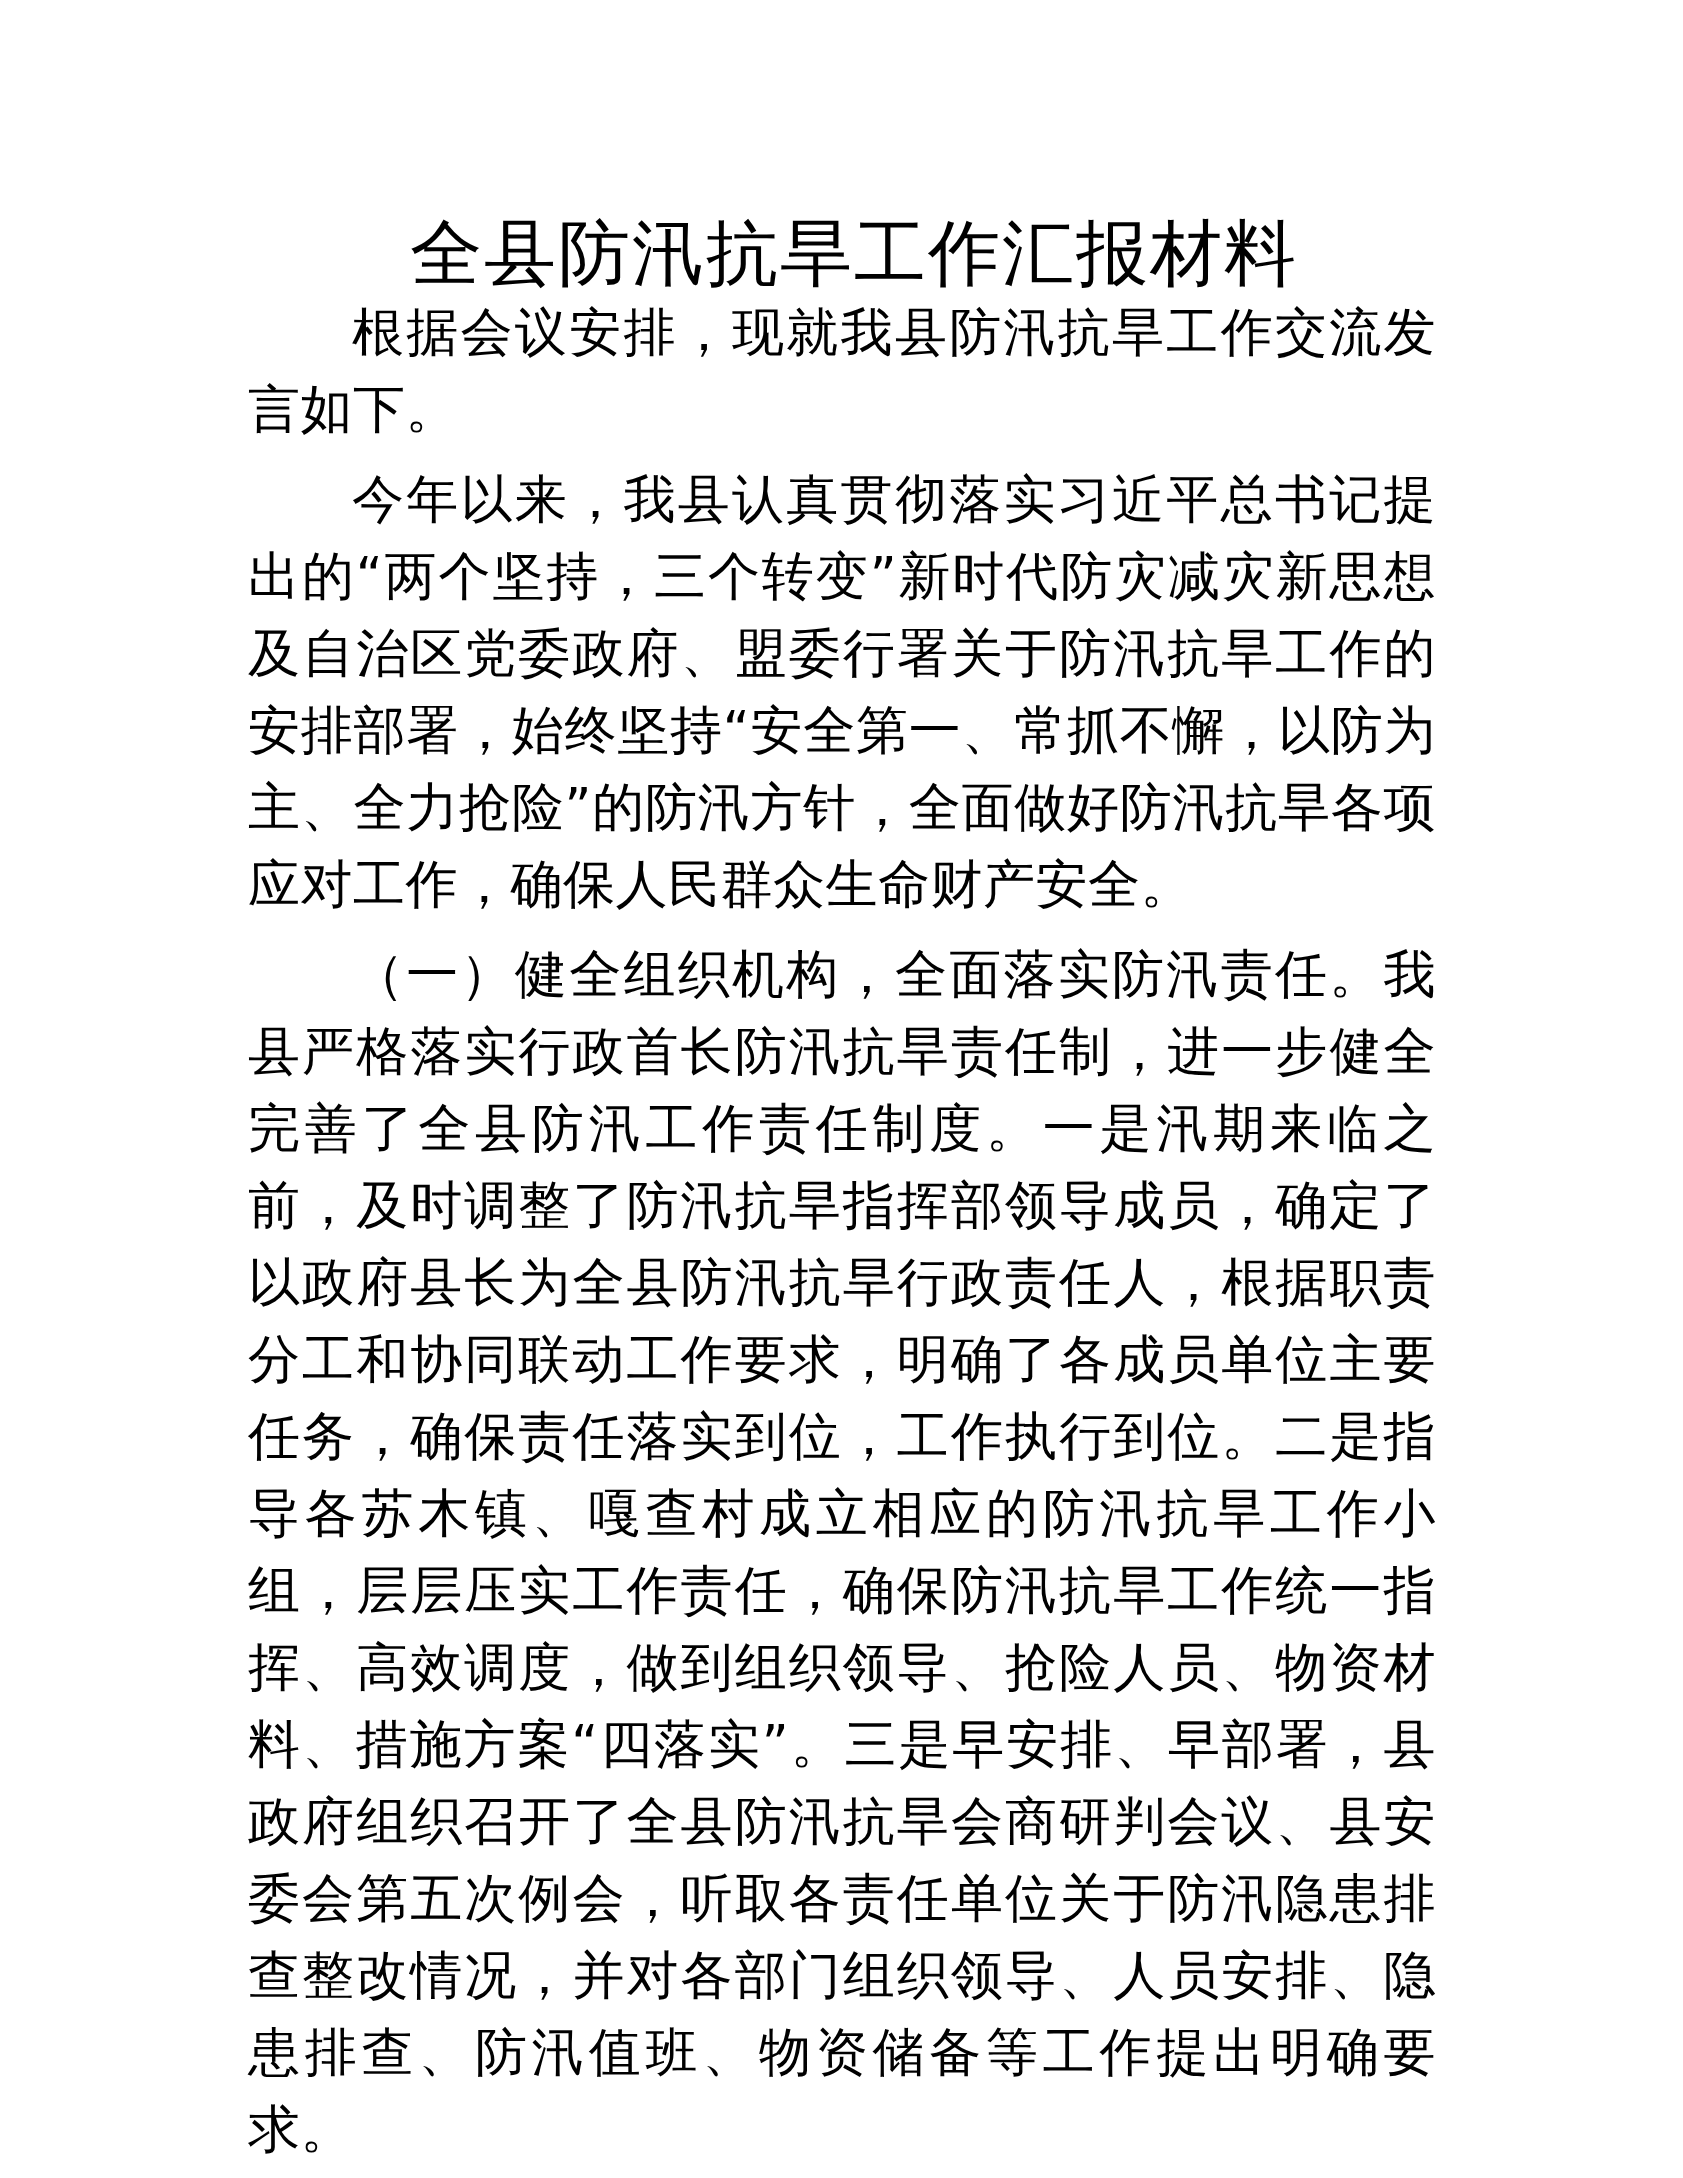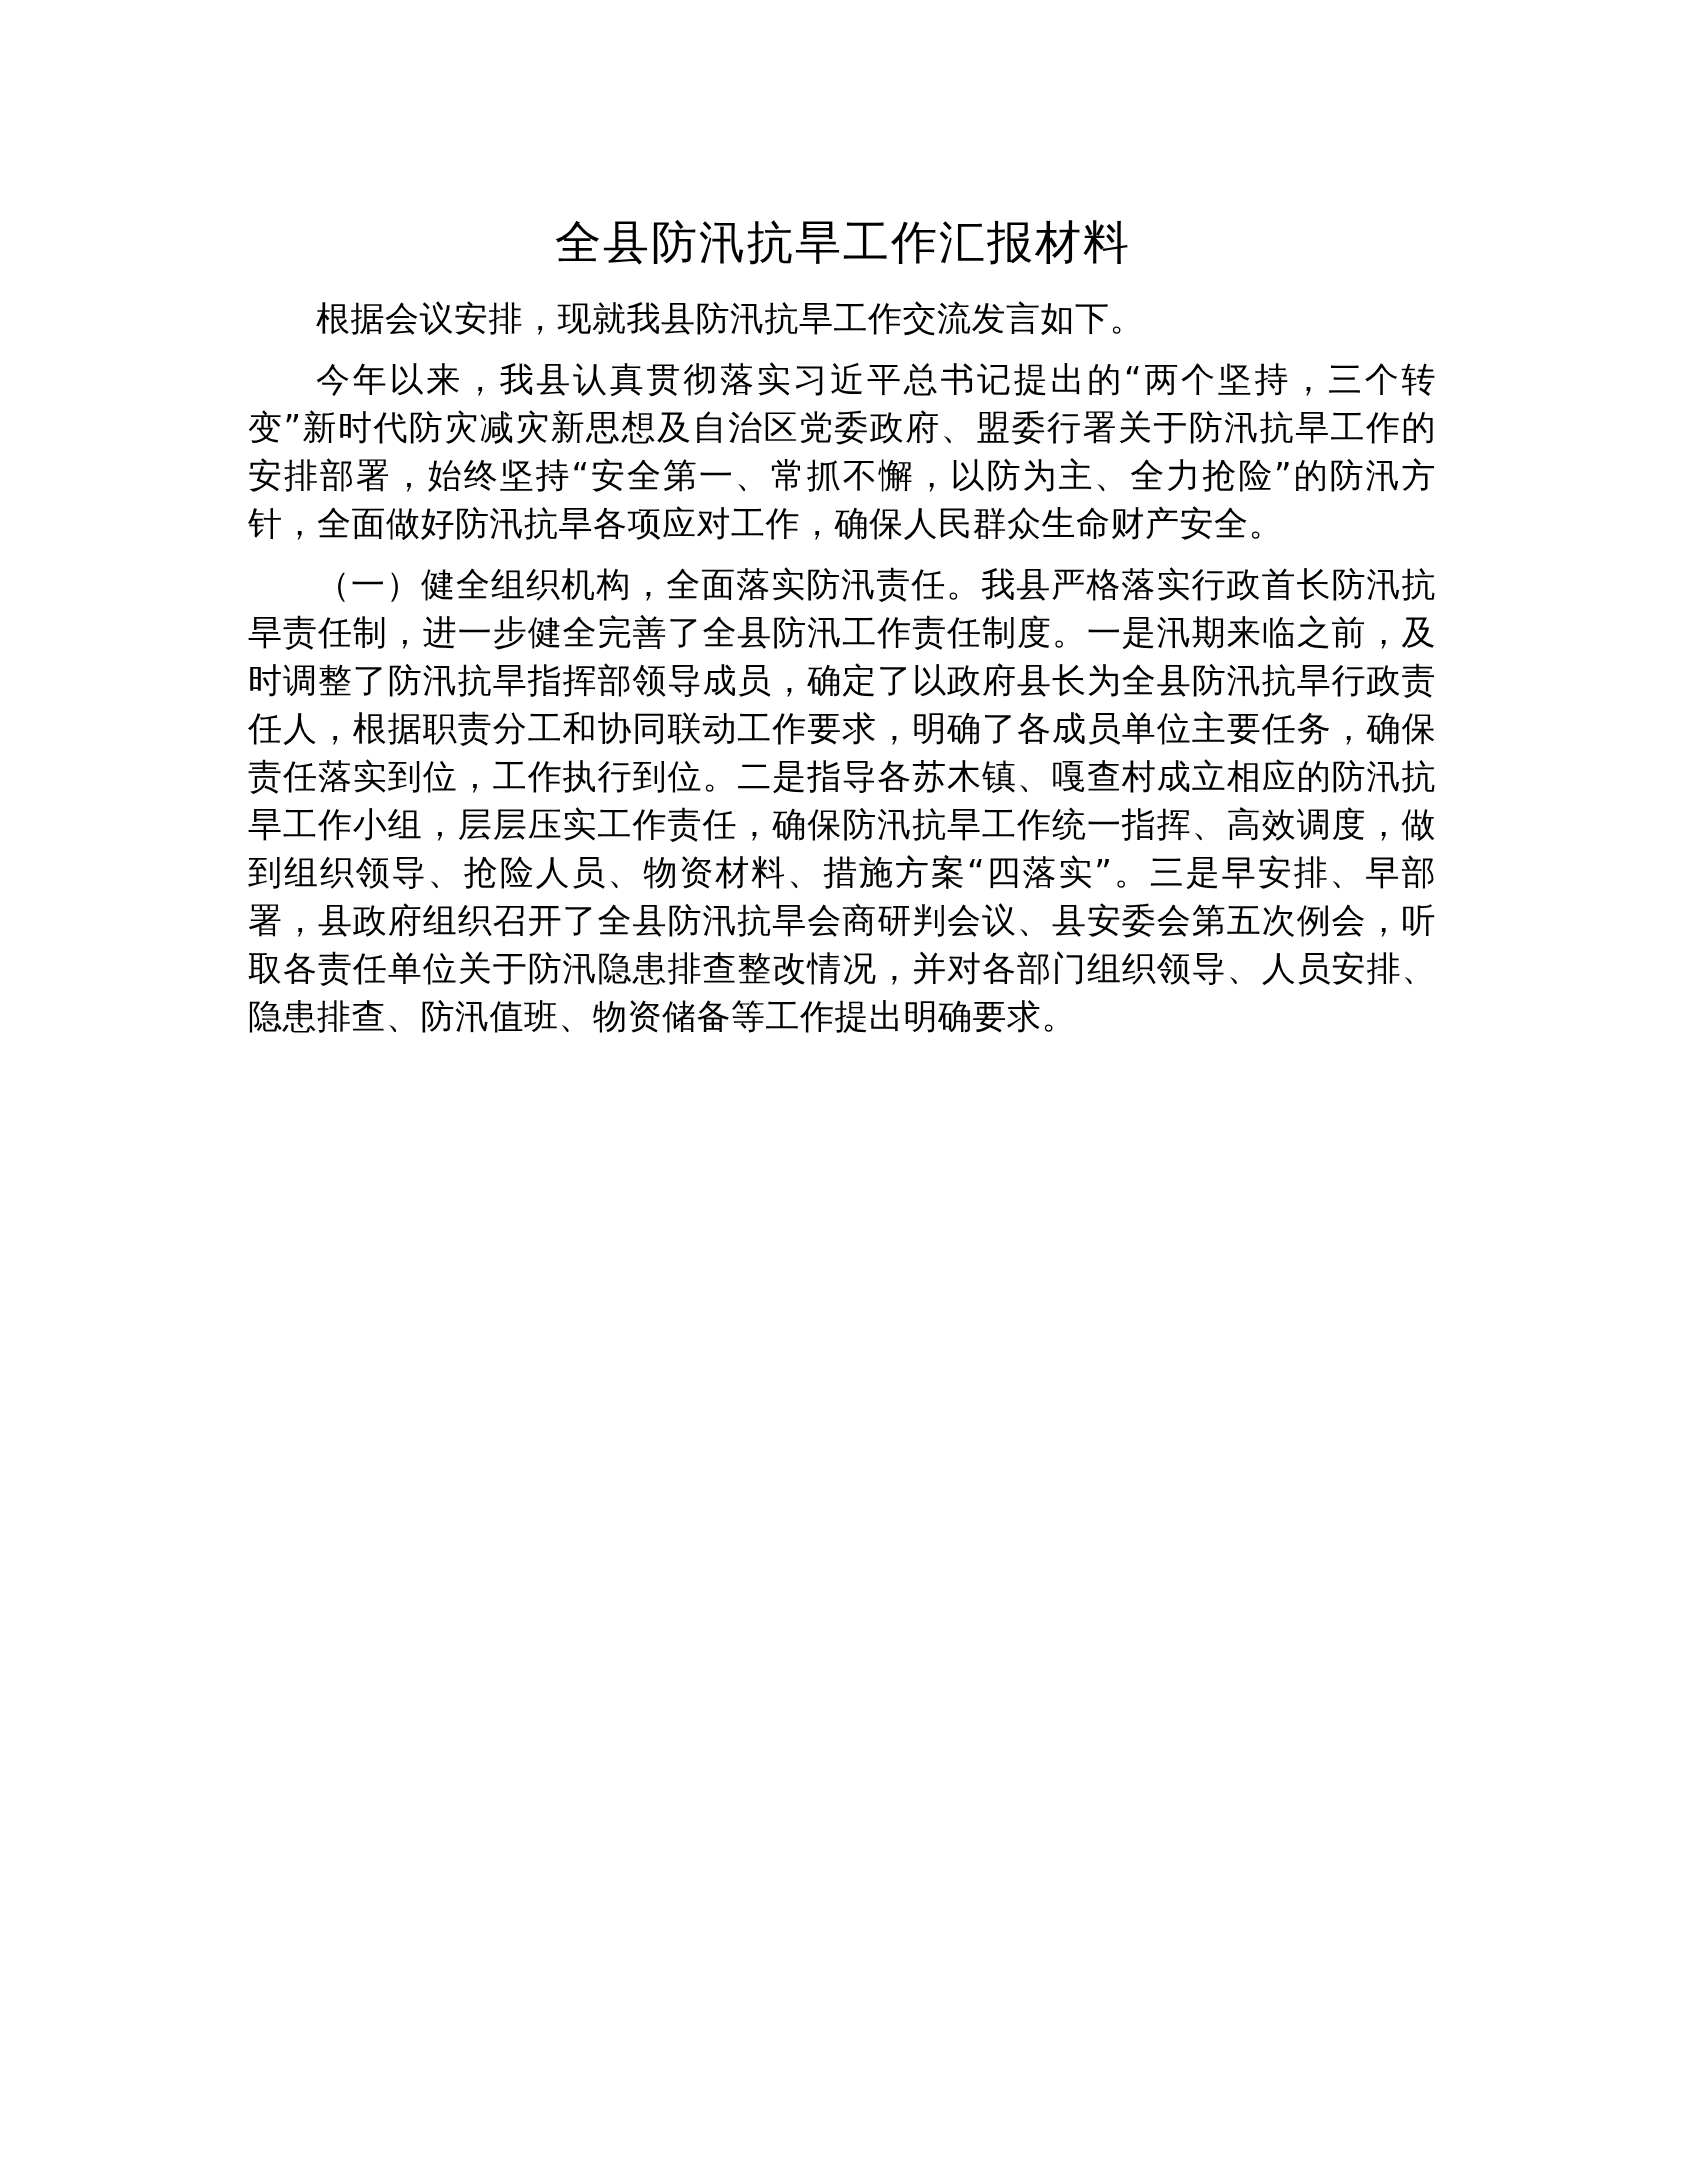--- a/index.html
+++ b/index.html
@@ -20,36 +20,36 @@
       left: 248px;
       top: 0;
       width: 1188px;
     }
     .doc-title {
       position: absolute;
       left: 0;
       top: 204px;
       width: 1188px;
       text-align: center;
-      font-size: 46px;
+      font-size: 72px;
       line-height: 75px;
       letter-spacing: 2px;
-      margin: 1px;
+      margin: 12px;
       font-weight: normal;
     }
     .body-text {
       position: absolute;
       left: 0;
       top: 294px;
       width: 1188px;
     }
     .para {
       margin: 0 0 13px 0;
-      font-size: 34px;
-      line-height: 48px;
+      font-size: 52px;
+      line-height: 77px;
       text-indent: 2em;
       text-align: justify;
       text-align-last: left;
       letter-spacing: 0.5px;
       word-break: break-all;
     }
     .para.heading {
       margin-bottom: 13px;
     }
   </style>

